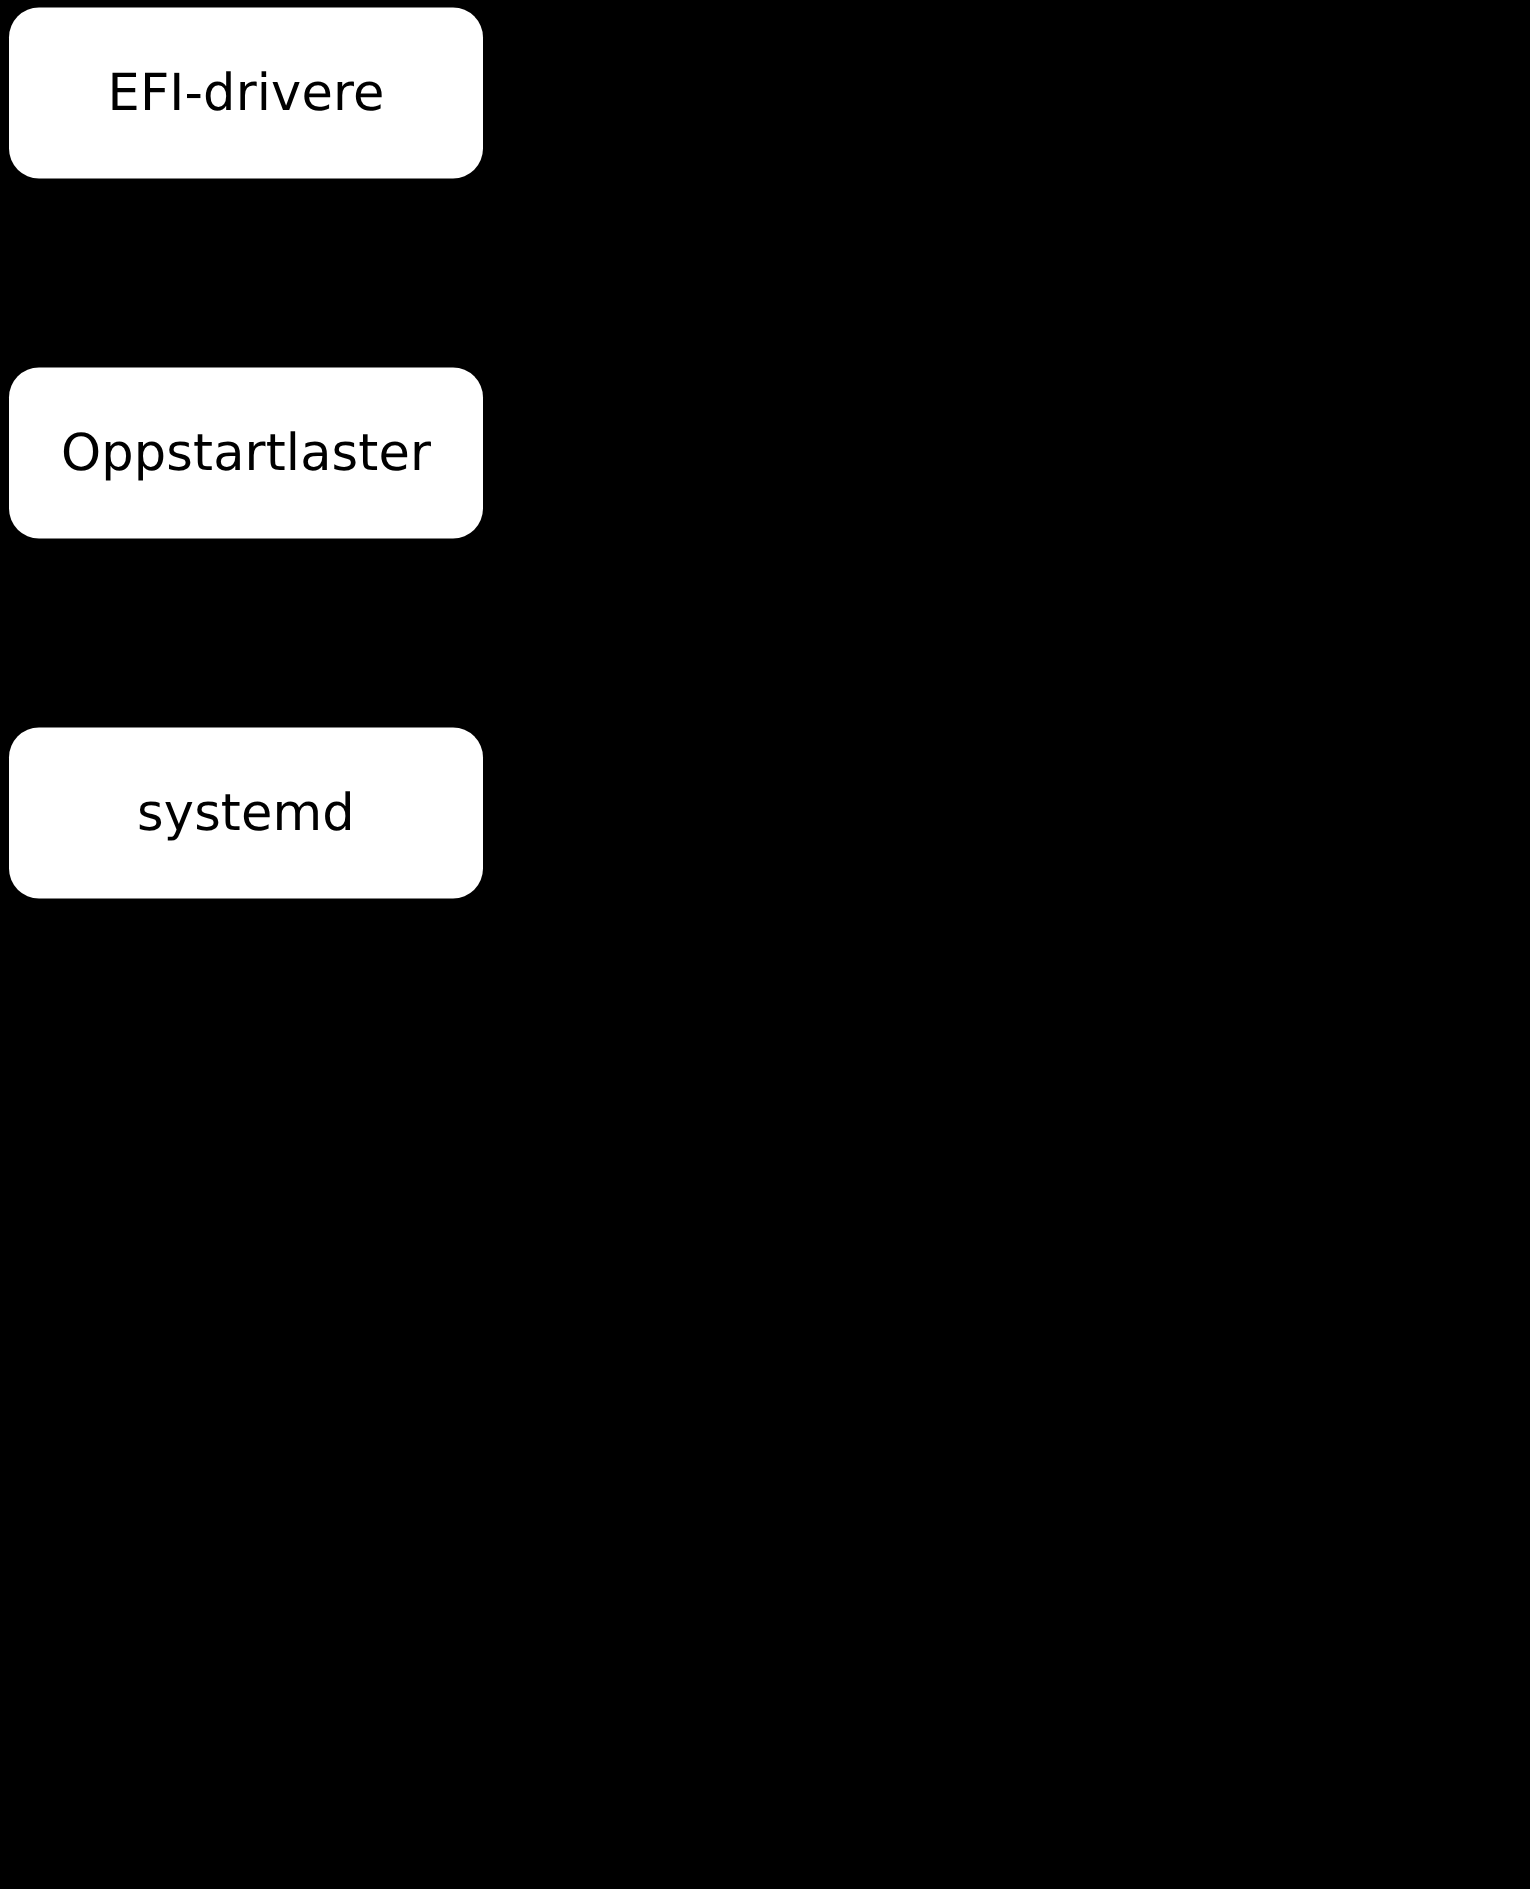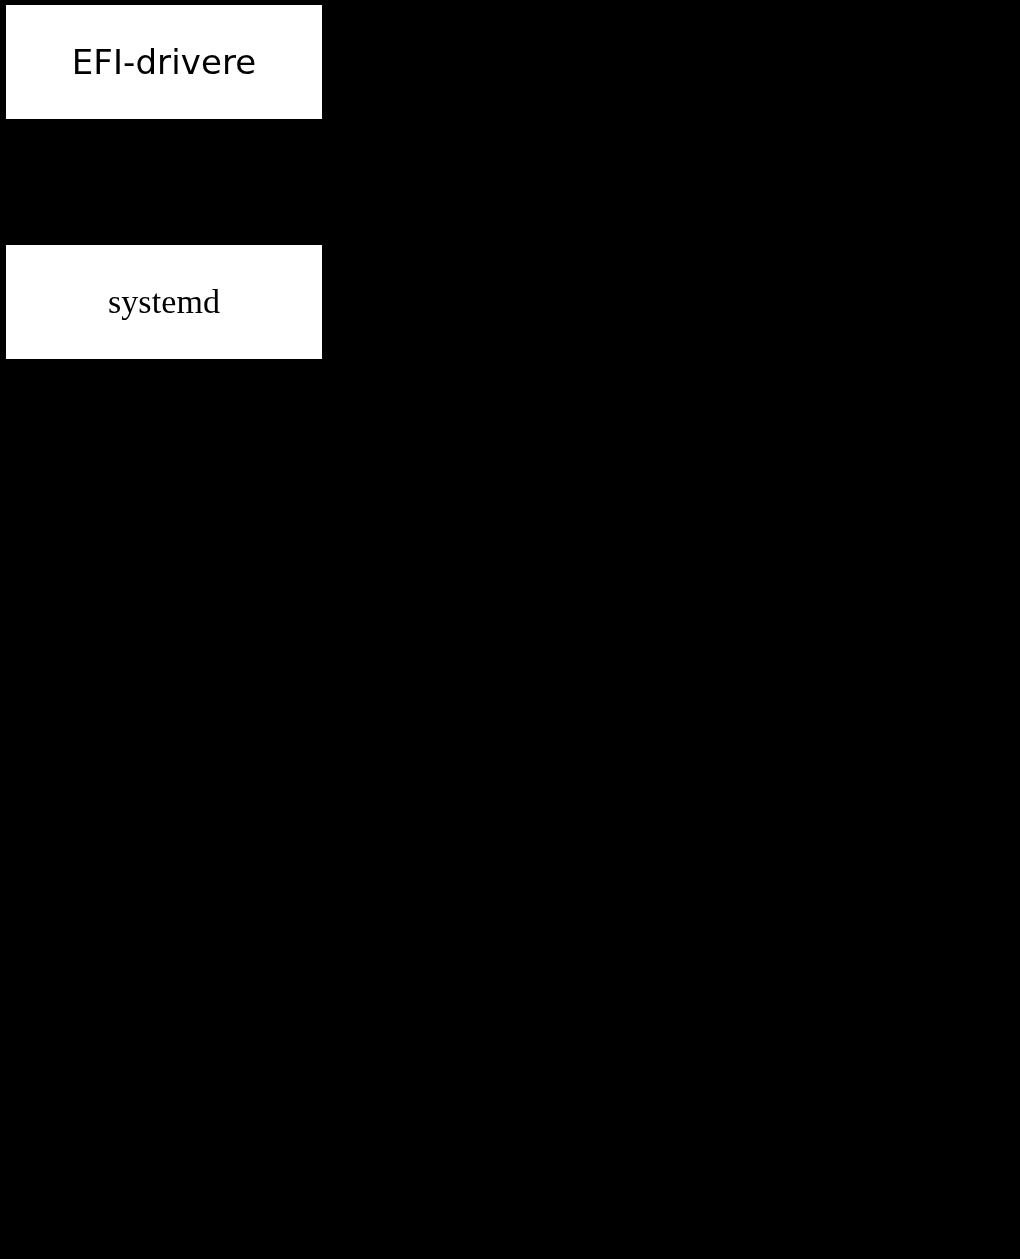--- a/index.html
+++ b/index.html
@@ -28,24 +28,24 @@
   .stage-box {
     position: relative;
     width: 316px;
     height: 114px;
     background: #ffffff;
     box-sizing: border-box;
     display: flex;
     align-items: center;
     justify-content: center;
     margin-bottom: 126px;
+    border-radius: 20px;
   }
   .stage-box:last-child {
     margin-bottom: 0;
-    font-family: Liberation Serif, serif;
   }
   .stage-label {
     color: #000000;
     font-size: 34px;
     font-weight: 400;
     line-height: 1;
     letter-spacing: 0.1px;
     white-space: nowrap;
     text-align: center;
   }
@@ -53,20 +53,23 @@
 </head>
 <body>
 
 <div id="stage">
   <div class="stage-column">
 
     <div class="stage-box">
       <span class="stage-label">EFI-drivere</span>
     </div>
 
+    <div class="stage-box">
+      <span class="stage-label">Oppstartlaster</span>
+    </div>
 
 
 
     <div class="stage-box">
       <span class="stage-label">systemd</span>
     </div>
 
   </div>
 </div>
 

